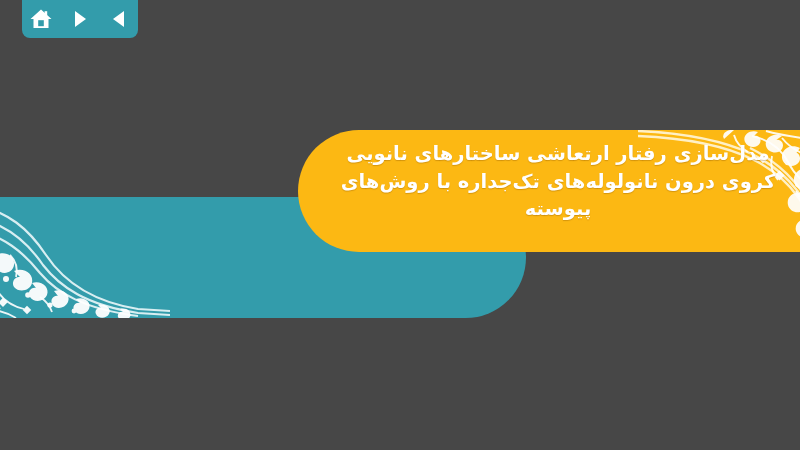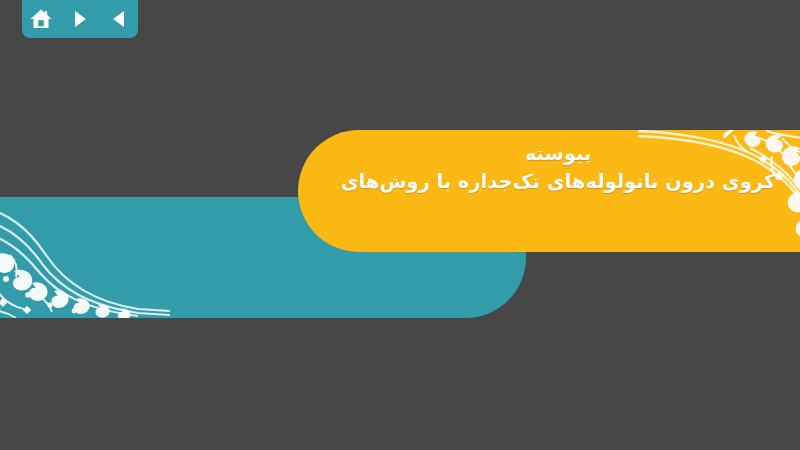--- a/index.html
+++ b/index.html
@@ -138,22 +138,23 @@
         <path d="M180,60 c-14,-6 -24,-16 -30,-28 c-6,-12 -18,-22 -36,-26"></path>
         <path d="M180,28 c-16,-3 -28,-10 -36,-20"></path>
         <path d="M164,8 c-14,-2 -26,-4 -36,-7"></path>
         <path d="M140,50 c-6,-7 -8,-16 -6,-24"></path>
         <path d="M110,22 c-7,-4 -12,-10 -14,-17"></path>
         <path d="M178,78 c-9,-3 -16,-9 -20,-17"></path>
       </g>
     </svg>
 
     <div id="slide-title">
+      <span class="title-line">مدل‌سازی رفتار ارتعاشی ساختارهای نانویی</span>
+      <span class="title-line">کروی درون نانولوله‌های تک‌جداره با روش‌های</span>
       <span class="title-line">پیوسته</span>
-      <span class="title-line">کروی درون نانولوله‌های تک‌جداره با روش‌های</span>
     </div>
   </div>
 
   <div id="nav-bar">
 
     <button class="nav-btn" title="قبلی">
       <svg width="22" height="22" viewBox="0 0 22 22">
         <path d="M16 3 L16 19 L5 11 Z" fill="#ffffff"></path>
       </svg>
     </button>

